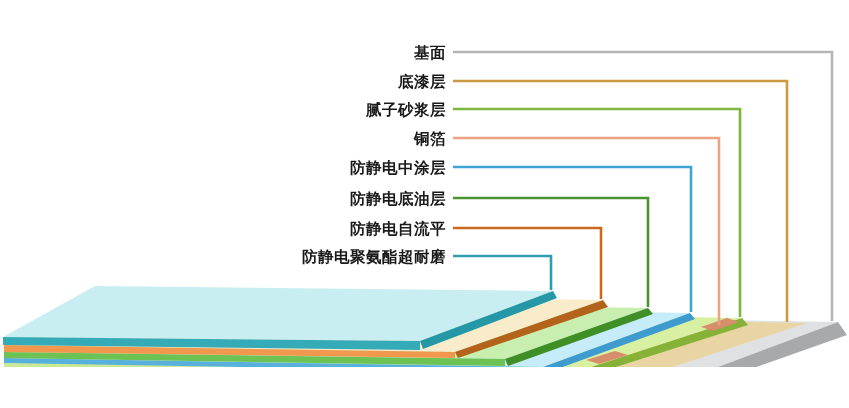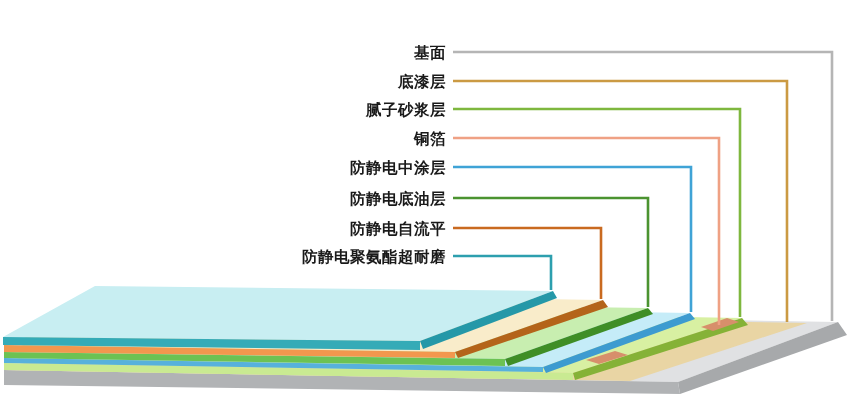--- a/index.html
+++ b/index.html
@@ -1,18 +1,18 @@
 <!DOCTYPE html>
 <html><head>
 <meta charset="utf-8">
 <style>
   html,body{margin:0;padding:0;background:#ffffff;}
   .stage{
     position:relative;
-    width:849px;height:408px;
+    width:849px;height:367px;
     background:#ffffff;
     font-family:"Liberation Sans","DejaVu Sans",sans-serif;
     overflow:hidden;
   }
   svg{display:block;}
   .layer-label{
     font-weight:700;
     font-size:15.5px;
     fill:#1a1a1a;
     letter-spacing:0.5px;

